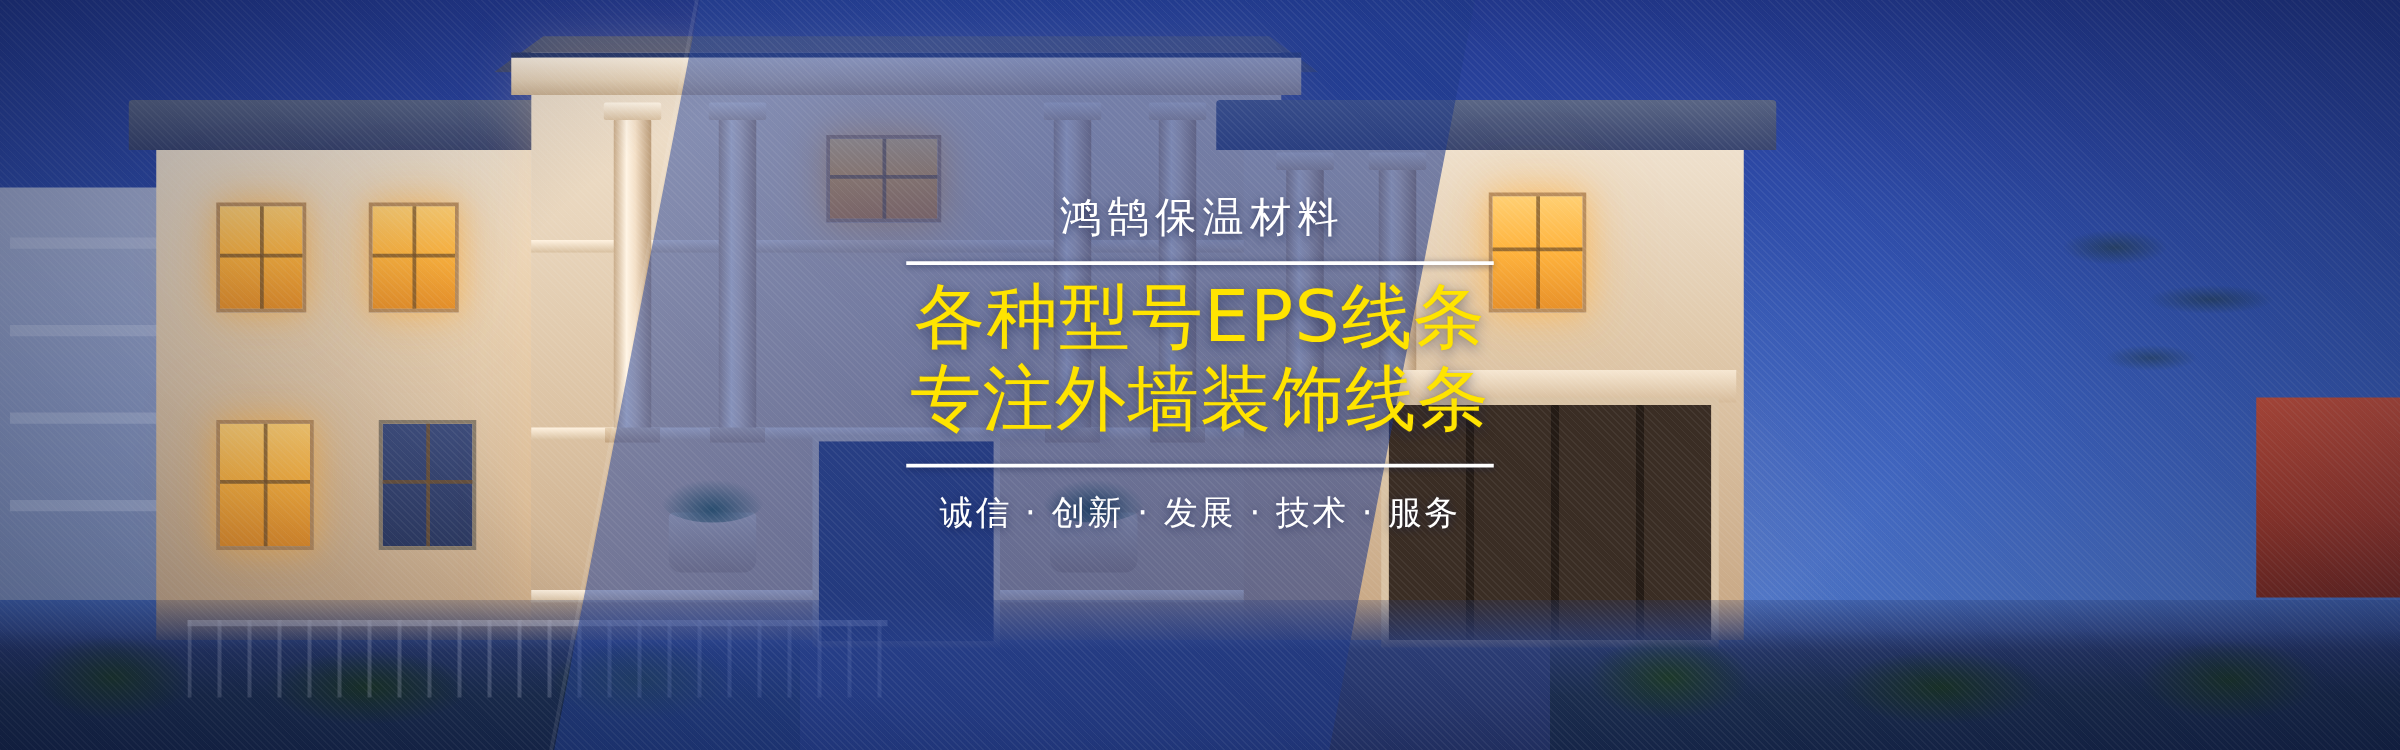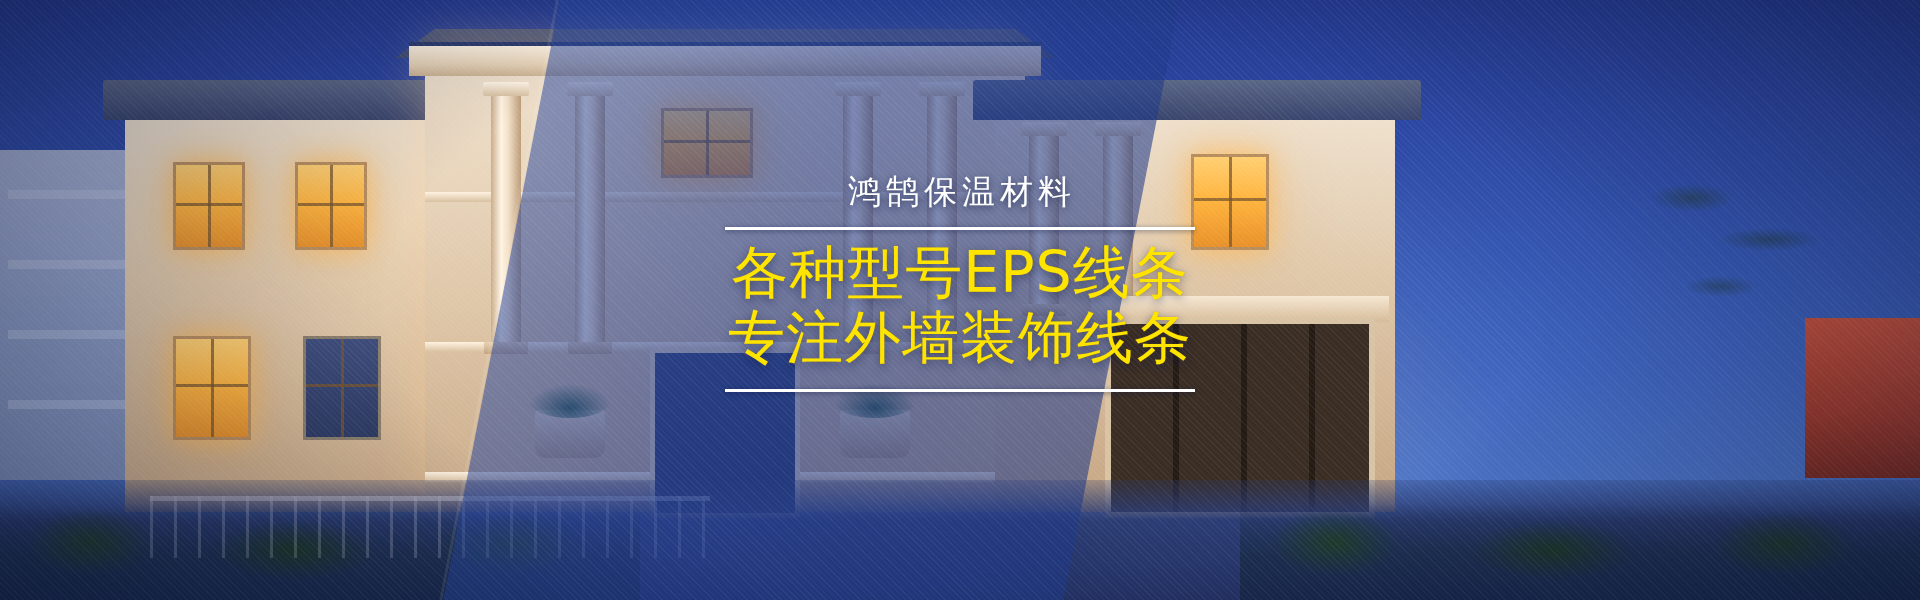--- a/index.html
+++ b/index.html
@@ -341,16 +341,17 @@
   <div class="hatch"></div>
   <div class="vignette"></div>
 
   <div class="copy">
     <div class="copy-inner">
       <div class="brand">鸿鹄保温材料</div>
       <div class="rule"></div>
       <div class="headline">各种型号EPS线条</div>
       <div class="headline">专注外墙装饰线条</div>
       <div class="rule bottom"></div>
+      <div class="slogan">诚信 · 创新 · 发展 · 技术 · 服务</div>
     </div>
   </div>
 
 </div>
 
 </body></html>

